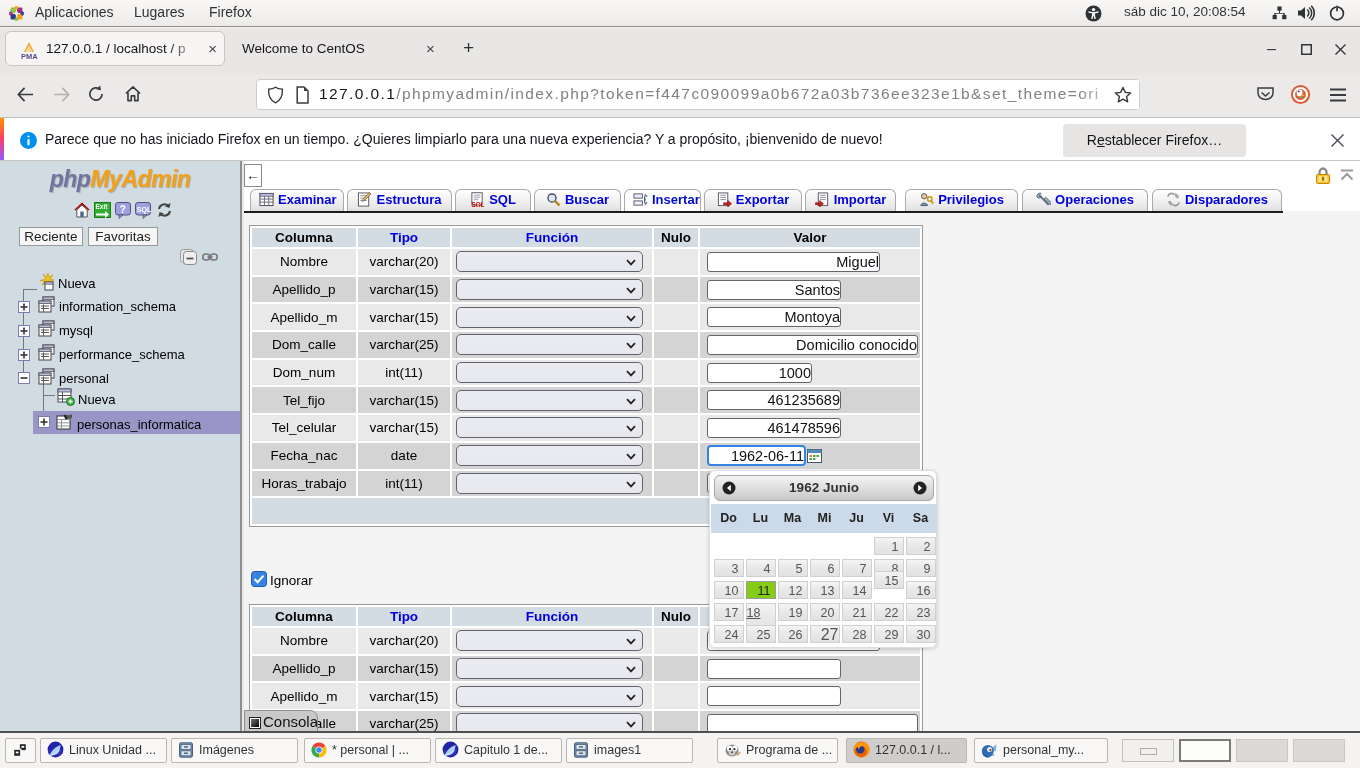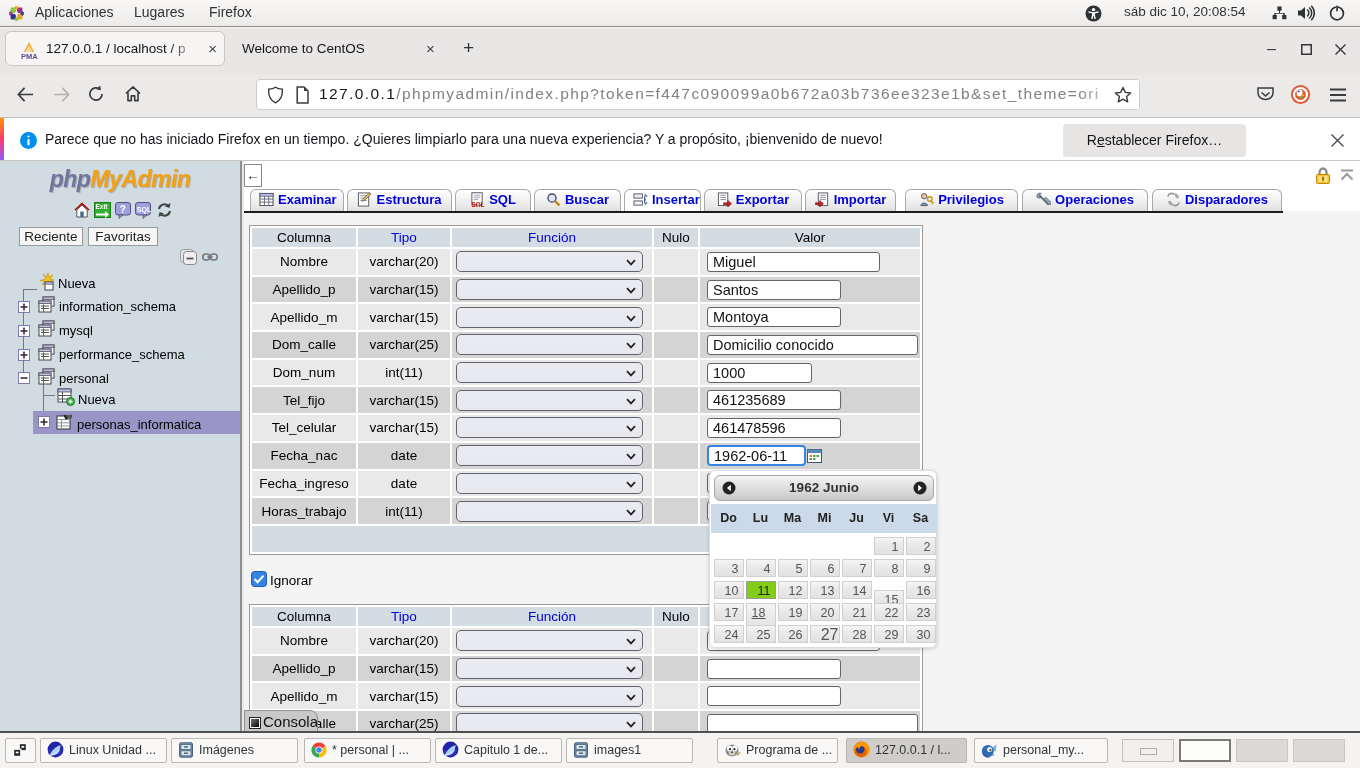--- a/index.html
+++ b/index.html
@@ -19,28 +19,28 @@
 #notifstripe { position:absolute; left:0; top:0; width:4px; height:42px; background:linear-gradient(180deg,#ff9400 0%,#ff3b6b 50%,#9059ff 100%); }
 
 #sidebar { position:absolute; left:0; top:161px; width:240px; height:570px; background:#d0dce2; font-size:13px; color:#000; }
 #splitter { position:absolute; left:240px; top:161px; width:4px; height:570px; background:#e8e8e8; border-left:2px solid #8f8f8f; }
 
 #main { position:absolute; left:244px; top:161px; width:1116px; height:570px; background:#f4f4f4; }
 #crumbrow { position:absolute; left:0; top:0; width:1116px; height:29px; background:#fff; }
 #tabsrow { position:absolute; left:0; top:29px; width:1116px; height:21px; background:#fff; }
 
 .ftable { border-collapse:separate; border-spacing:2px; background:#fff; border:1px solid #999; position:absolute; }
-.ftable th { background:#d3dce3; font-size:13.5px; font-weight:normal; color:#000; height:19px; padding:0; text-align:center; }
+.ftable th { background:#d3dce3; font-size:13.5px; font-weight:bold; color:#000; height:19px; padding:0; text-align:center; }
 .ftable td { font-size:13.5px; color:#000; padding:0; text-align:center; height:25.7px; }
 .ftable tr.lt td { background:#e9e9e9; }
 .ftable tr.dk td { background:#d4d4d4; }
 .ftable .bluehead { color:#0000dd; }
 .gsel { display:block; width:187px; height:21px; margin:0 0 0 4px; background:linear-gradient(180deg,#ebebf2 0%,#e7e7ee 100%); border:1px solid #63636e; border-radius:5px; position:relative; }
 .gsel svg { position:absolute; right:6px; top:7px; }
-.finp { display:block; margin-left:7px; height:20px; background:#fff; border:1px solid #64646e; border-radius:3px; font-family:"Liberation Sans",sans-serif; font-size:14.5px; color:#111; padding:0 0 0 5px; line-height:19px; text-align:left; }
+.finp { display:block; margin-left:7px; height:20px; background:#fff; border:1px solid #64646e; border-radius:3px; font-family:"Liberation Sans",sans-serif; font-size:14.5px; color:#111; padding:0 0 0 5px; line-height:19px; text-align:right; }
 
 .ptab { position:absolute; bottom:0; height:22px; line-height:20px; text-align:center; box-sizing:border-box; background:linear-gradient(180deg,#ffffff 0%,#e8e8e8 80%, #dcdcdc 100%); border:1px solid #aaa; border-bottom:none; border-radius:6px 6px 0 0; color:#0000dd; font-weight:bold; font-size:13px; padding:0 8px; white-space:nowrap; }
 .ptab svg, .ptab span.ic { vertical-align:-3px; margin-right:4px; }
 .ptab.active { background:#fff; }
 
 #taskbar { position:absolute; left:0; top:731px; width:1360px; height:37px; background:#f4f3f1; border-top:2px solid #4f4f4f; z-index:50; }
 .tbtn { position:absolute; top:5px; height:25px; background:#f9f8f7; border:1px solid #b9b7b4; border-radius:2px; font-size:12.5px; color:#2e3436; line-height:23px; padding-left:6px; white-space:nowrap; overflow:hidden; }
 .tbtn svg { vertical-align:-4px; margin-right:5px; }
 </style>
 </head>
@@ -513,35 +513,20 @@
                 <rect x="0.5" y="1.5" width="14" height="13" fill="#fff" stroke="#456"></rect>
                 <rect x="0.5" y="1.5" width="14" height="3.5" fill="#5588bb"></rect>
                 <rect x="2.5" y="7" width="2.5" height="2" fill="#e87722"></rect>
                 <rect x="6" y="7" width="2.5" height="2" fill="#44aa44"></rect>
                 <rect x="9.5" y="7" width="2.5" height="2" fill="#44aa44"></rect>
                 <rect x="2.5" y="10" width="2.5" height="2" fill="#44aa44"></rect>
                 <rect x="6" y="10" width="2.5" height="2" fill="#44aa44"></rect>
               </svg>
             </td>
           </tr>
- <tr class="lt">
-            <td>Fecha_ingreso</td>
-            <td>date</td>
-            <td>
-              <span class="gsel">
-                <svg width="10" height="7" viewBox="0 0 10 7">
-                  <path d="M1 1.2 L5 5.4 L9 1.2" stroke="#222" stroke-width="1.7" fill="none"></path>
-                </svg>
-              </span>
-            </td>
-            <td></td>
-            <td>
-              <span class="finp" style="width:99px;">&nbsp;</span>
-            </td>
-          </tr>
  <tr class="dk">
             <td>Horas_trabajo</td>
             <td>int(11)</td>
             <td>
               <span class="gsel">
                 <svg width="10" height="7" viewBox="0 0 10 7">
                   <path d="M1 1.2 L5 5.4 L9 1.2" stroke="#222" stroke-width="1.7" fill="none"></path>
                 </svg>
               </span>
             </td>
@@ -668,24 +653,24 @@
           <div style="position:absolute;left:67.5px;top:87.6px;width:30px;height:18px;background:linear-gradient(180deg,#f4f4f4 0%,#e9e9e9 45%,#e2e2e2 100%);border:1px solid #d0d0d0;color:#555;font-size:12.5px;text-align:right;line-height:18px;padding-right:4px;box-sizing:border-box;">5</div>
           <div style="position:absolute;left:99.5px;top:87.6px;width:30px;height:18px;background:linear-gradient(180deg,#f4f4f4 0%,#e9e9e9 45%,#e2e2e2 100%);border:1px solid #d0d0d0;color:#555;font-size:12.5px;text-align:right;line-height:18px;padding-right:4px;box-sizing:border-box;">6</div>
           <div style="position:absolute;left:131.5px;top:87.6px;width:30px;height:18px;background:linear-gradient(180deg,#f4f4f4 0%,#e9e9e9 45%,#e2e2e2 100%);border:1px solid #d0d0d0;color:#555;font-size:12.5px;text-align:right;line-height:18px;padding-right:4px;box-sizing:border-box;">7</div>
           <div style="position:absolute;left:163.5px;top:87.6px;width:30px;height:18px;background:linear-gradient(180deg,#f4f4f4 0%,#e9e9e9 45%,#e2e2e2 100%);border:1px solid #d0d0d0;color:#555;font-size:12.5px;text-align:right;line-height:18px;padding-right:4px;box-sizing:border-box;">8</div>
           <div style="position:absolute;left:195.5px;top:87.6px;width:30px;height:18px;background:linear-gradient(180deg,#f4f4f4 0%,#e9e9e9 45%,#e2e2e2 100%);border:1px solid #d0d0d0;color:#555;font-size:12.5px;text-align:right;line-height:18px;padding-right:4px;box-sizing:border-box;">9</div>
           <div style="position:absolute;left:3.5px;top:109.7px;width:30px;height:18px;background:linear-gradient(180deg,#f4f4f4 0%,#e9e9e9 45%,#e2e2e2 100%);border:1px solid #d0d0d0;color:#555;font-size:12.5px;text-align:right;line-height:18px;padding-right:4px;box-sizing:border-box;">10</div>
           <div style="position:absolute;left:35.5px;top:109.7px;width:30px;height:18px;background:#84cc16;border:1px solid #999;color:#222;font-size:12.5px;text-align:right;line-height:18px;padding-right:4px;box-sizing:border-box;">11</div>
           <div style="position:absolute;left:67.5px;top:109.7px;width:30px;height:18px;background:linear-gradient(180deg,#f4f4f4 0%,#e9e9e9 45%,#e2e2e2 100%);border:1px solid #d0d0d0;color:#555;font-size:12.5px;text-align:right;line-height:18px;padding-right:4px;box-sizing:border-box;">12</div>
           <div style="position:absolute;left:99.5px;top:109.7px;width:30px;height:18px;background:linear-gradient(180deg,#f4f4f4 0%,#e9e9e9 45%,#e2e2e2 100%);border:1px solid #d0d0d0;color:#555;font-size:12.5px;text-align:right;line-height:18px;padding-right:4px;box-sizing:border-box;">13</div>
           <div style="position:absolute;left:131.5px;top:109.7px;width:30px;height:18px;background:linear-gradient(180deg,#f4f4f4 0%,#e9e9e9 45%,#e2e2e2 100%);border:1px solid #d0d0d0;color:#555;font-size:12.5px;text-align:right;line-height:18px;padding-right:4px;box-sizing:border-box;">14</div>
-          <div style="position:absolute;left:163.5px;top:119px;width:30px;height:18px;background:linear-gradient(180deg,#f4f4f4 0%,#e9e9e9 45%,#e2e2e2 100%);border:1px solid #d0d0d0;color:#555;font-size:12.5px;text-align:right;line-height:18px;padding-right:4px;box-sizing:border-box;">15</div>
+          <div style="position:absolute;left:163.5px;top:100px;width:30px;height:18px;background:linear-gradient(180deg,#f4f4f4 0%,#e9e9e9 45%,#e2e2e2 100%);border:1px solid #d0d0d0;color:#555;font-size:12.5px;text-align:right;line-height:18px;padding-right:4px;box-sizing:border-box;">15</div>
           <div style="position:absolute;left:195.5px;top:109.7px;width:30px;height:18px;background:linear-gradient(180deg,#f4f4f4 0%,#e9e9e9 45%,#e2e2e2 100%);border:1px solid #d0d0d0;color:#555;font-size:12.5px;text-align:right;line-height:18px;padding-right:4px;box-sizing:border-box;">16</div>
           <div style="position:absolute;left:3.5px;top:131.8px;width:30px;height:18px;background:linear-gradient(180deg,#f4f4f4 0%,#e9e9e9 45%,#e2e2e2 100%);border:1px solid #d0d0d0;color:#555;font-size:12.5px;text-align:right;line-height:18px;padding-right:4px;box-sizing:border-box;">17</div>
-          <div style="position:absolute;left:35.5px;top:131.8px;width:30px;height:30px;background:linear-gradient(180deg,#f4f4f4 0%,#e9e9e9 45%,#e2e2e2 100%);border:1px solid #d0d0d0;color:#555;font-size:12.5px;text-align:center;line-height:18px;padding-right:4px;box-sizing:border-box;text-decoration:underline;">18</div>
+          <div style="position:absolute;left:35.5px;top:131.8px;width:30px;height:30px;background:linear-gradient(180deg,#f4f4f4 0%,#e9e9e9 45%,#e2e2e2 100%);border:1px solid #d0d0d0;color:#555;font-size:12.5px;text-align:left;line-height:18px;padding-right:4px;box-sizing:border-box;text-decoration:underline;">18</div>
           <div style="position:absolute;left:67.5px;top:131.8px;width:30px;height:18px;background:linear-gradient(180deg,#f4f4f4 0%,#e9e9e9 45%,#e2e2e2 100%);border:1px solid #d0d0d0;color:#555;font-size:12.5px;text-align:right;line-height:18px;padding-right:4px;box-sizing:border-box;">19</div>
           <div style="position:absolute;left:99.5px;top:131.8px;width:30px;height:18px;background:linear-gradient(180deg,#f4f4f4 0%,#e9e9e9 45%,#e2e2e2 100%);border:1px solid #d0d0d0;color:#555;font-size:12.5px;text-align:right;line-height:18px;padding-right:4px;box-sizing:border-box;">20</div>
           <div style="position:absolute;left:131.5px;top:131.8px;width:30px;height:18px;background:linear-gradient(180deg,#f4f4f4 0%,#e9e9e9 45%,#e2e2e2 100%);border:1px solid #d0d0d0;color:#555;font-size:12.5px;text-align:right;line-height:18px;padding-right:4px;box-sizing:border-box;">21</div>
           <div style="position:absolute;left:163.5px;top:131.8px;width:30px;height:18px;background:linear-gradient(180deg,#f4f4f4 0%,#e9e9e9 45%,#e2e2e2 100%);border:1px solid #d0d0d0;color:#555;font-size:12.5px;text-align:right;line-height:18px;padding-right:4px;box-sizing:border-box;">22</div>
           <div style="position:absolute;left:195.5px;top:131.8px;width:30px;height:18px;background:linear-gradient(180deg,#f4f4f4 0%,#e9e9e9 45%,#e2e2e2 100%);border:1px solid #d0d0d0;color:#555;font-size:12.5px;text-align:right;line-height:18px;padding-right:4px;box-sizing:border-box;">23</div>
           <div style="position:absolute;left:3.5px;top:153.9px;width:30px;height:18px;background:linear-gradient(180deg,#f4f4f4 0%,#e9e9e9 45%,#e2e2e2 100%);border:1px solid #d0d0d0;color:#555;font-size:12.5px;text-align:right;line-height:18px;padding-right:4px;box-sizing:border-box;">24</div>
           <div style="position:absolute;left:35.5px;top:153.9px;width:30px;height:18px;background:linear-gradient(180deg,#f4f4f4 0%,#e9e9e9 45%,#e2e2e2 100%);border:1px solid #d0d0d0;color:#555;font-size:12.5px;text-align:right;line-height:18px;padding-right:4px;box-sizing:border-box;">25</div>
           <div style="position:absolute;left:67.5px;top:153.9px;width:30px;height:18px;background:linear-gradient(180deg,#f4f4f4 0%,#e9e9e9 45%,#e2e2e2 100%);border:1px solid #d0d0d0;color:#555;font-size:12.5px;text-align:right;line-height:18px;padding-right:4px;box-sizing:border-box;">26</div>
           <div style="position:absolute;left:99.5px;top:153.9px;width:30px;height:18px;background:linear-gradient(180deg,#f4f4f4 0%,#e9e9e9 45%,#e2e2e2 100%);border:1px solid #d0d0d0;color:#555;font-size:16px;text-align:right;line-height:18px;box-sizing:border-box;">27</div>
           <div style="position:absolute;left:131.5px;top:153.9px;width:30px;height:18px;background:linear-gradient(180deg,#f4f4f4 0%,#e9e9e9 45%,#e2e2e2 100%);border:1px solid #d0d0d0;color:#555;font-size:12.5px;text-align:right;line-height:18px;padding-right:4px;box-sizing:border-box;">28</div>

